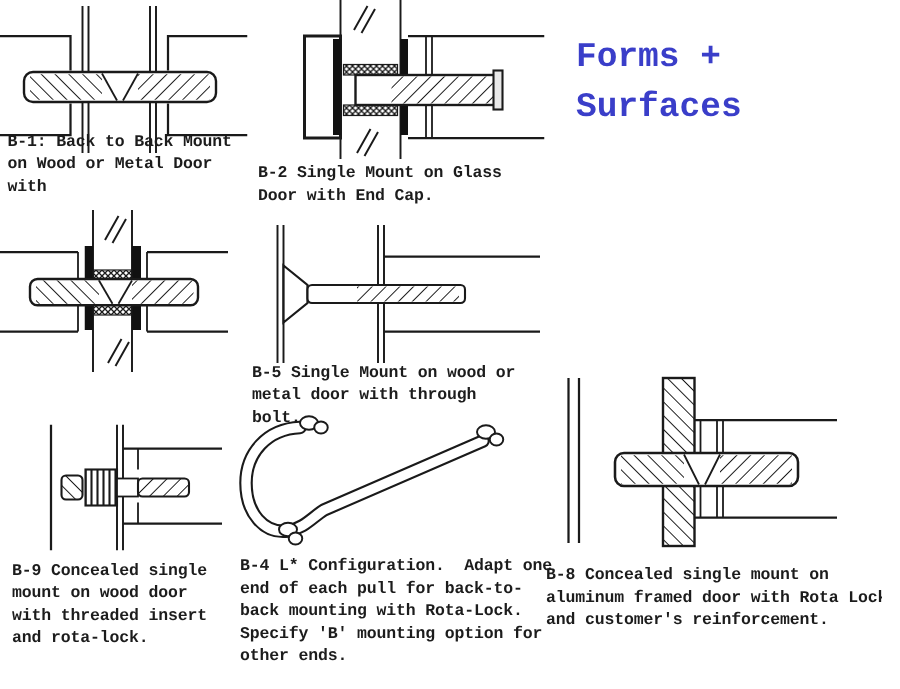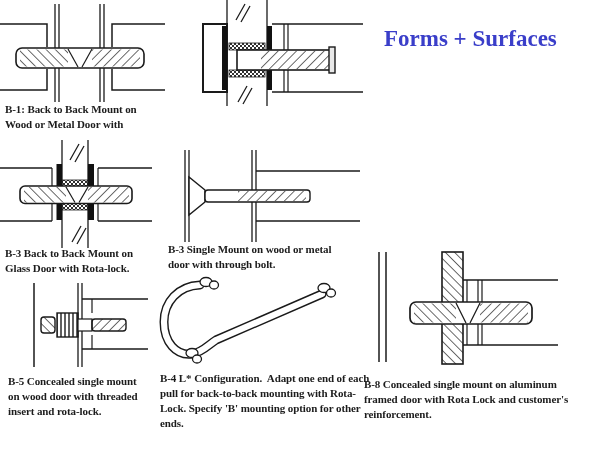--- a/index.html
+++ b/index.html
@@ -1,17 +1,17 @@
 <!DOCTYPE html>
 <html><head>
 <meta charset="utf-8">
 <style>
   html,body{margin:0;padding:0;background:#fff;}
   .canvas{position:relative;width:588px;height:459px;background:#ffffff;overflow:hidden;
-          font-family:Liberation Serif, serif;}
+          font-family:Liberation Mono, monospace;}
   .fig{position:absolute;}
   .fig svg{display:block;width:100%;height:100%;}
   .cap{position:absolute;font-weight:bold;font-size:11px;line-height:15px;color:#1c1c1c;
        white-space:pre-wrap;letter-spacing:-0.1px;}
   .title{position:absolute;left:384px;top:22px;font-weight:bold;font-size:23px;
          line-height:33px;color:#3a3ec9;}
 </style>
 </head>
 <body>
 
@@ -207,20 +207,20 @@
         <line x1="96" y1="71" x2="106" y2="91" stroke="#1a1a1a" stroke-width="1.2"></line>
         <line x1="120" y1="71" x2="110" y2="91" stroke="#1a1a1a" stroke-width="1.2"></line>
       </g>
     </svg>
   </div>
 
   <div class="title">
     <div>Forms + Surfaces</div>
   </div>
 
-  <div class="cap" style="left:5px;top:102px;width:158px">B-1: Back to Back Mount on Wood or Metal Door with</div>
-  <div class="cap" style="left:5px;top:246px;width:152px">B-3 Back to Back Mount on Glass Door with Rota-lock.</div>
-  <div class="cap" style="left:168px;top:242px;width:178px">B-3 Single Mount on wood or metal door with through bolt.</div>
-  <div class="cap" style="left:8px;top:374px;width:142px">B-5 Concealed single mount on wood door with threaded insert and rota-lock.</div>
+  <div class="cap" style="left:5px;top:88px;width:158px">B-1: Back to Back Mount on Wood or Metal Door with</div>
+  <div class="cap" style="left:172px;top:109px;width:175px">B-2 Single Mount on Glass Door with End Cap.</div>
+  <div class="cap" style="left:168px;top:242px;width:178px">B-5 Single Mount on wood or metal door with through bolt.</div>
+  <div class="cap" style="left:8px;top:374px;width:142px">B-9 Concealed single mount on wood door with threaded insert and rota-lock.</div>
   <div class="cap" style="left:160px;top:371px;width:214px">B-4 L* Configuration.  Adapt one end of each pull for back-to-back mounting with Rota-Lock. Specify 'B' mounting option for other ends.</div>
   <div class="cap" style="left:364px;top:377px;width:228px">B-8 Concealed single mount on aluminum framed door with Rota Lock and customer's reinforcement.</div>
 
 </div>
 
 </body></html>

